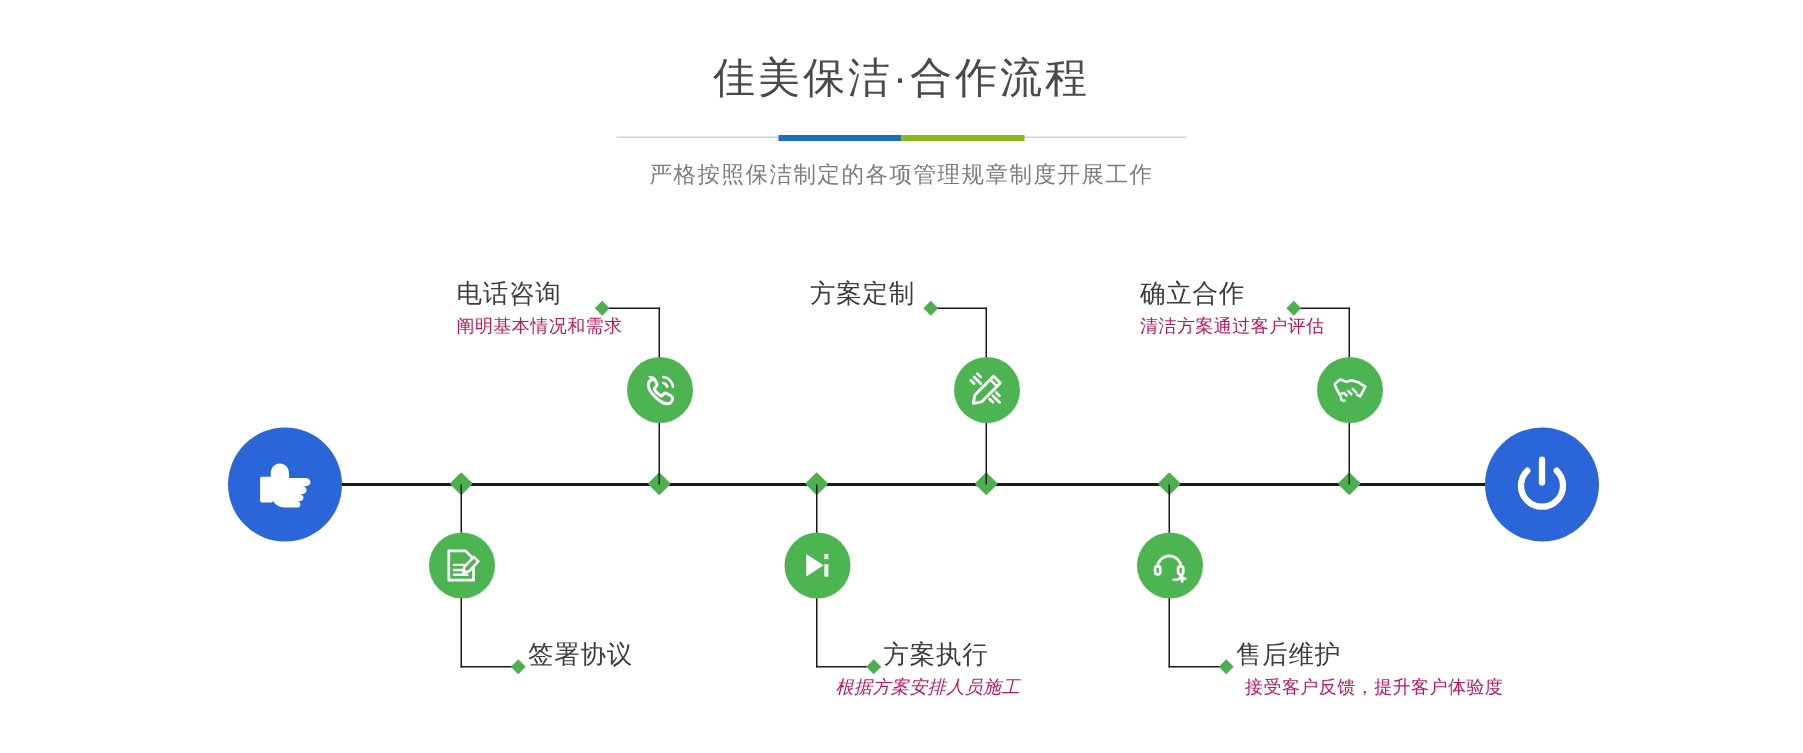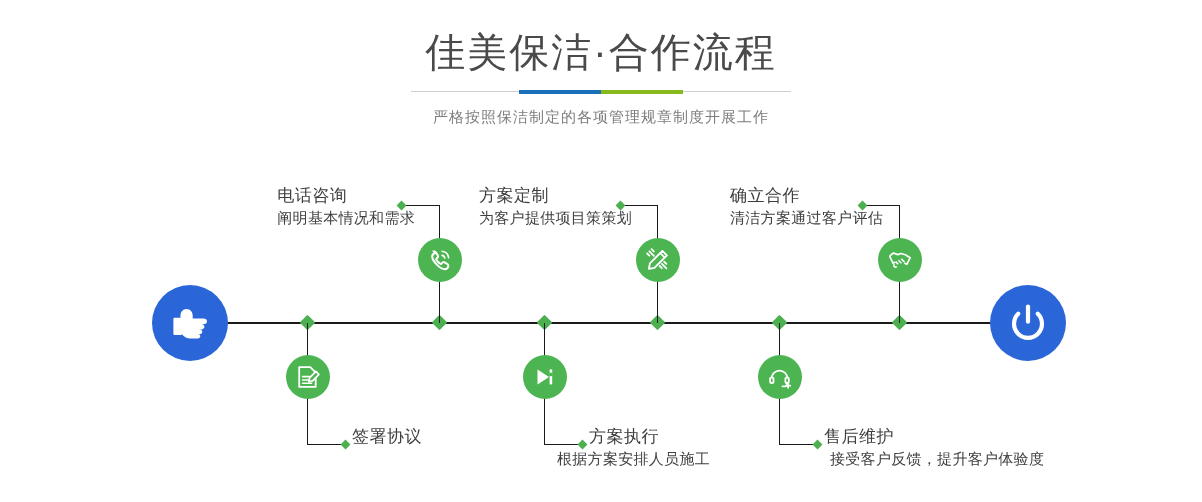--- a/index.html
+++ b/index.html
@@ -20,21 +20,21 @@
 
   
   .header {
     position: absolute;
     left: 0;
     top: 28px;
     width: 1202px;
     text-align: center;
   }
   .page-title {
-    font-size: 40px;
+    font-size: 28px;
     line-height: 48px;
     color: #4a4a4a;
     letter-spacing: 2px;
     font-weight: normal;
     margin: 0;
   }
   .divider {
     position: relative;
     width: 380px;
     height: 8px;
@@ -139,23 +139,23 @@
     position: absolute;
     white-space: nowrap;
   }
   .label .title {
     font-size: 17px;
     line-height: 22px;
     color: #3d3d3d;
     letter-spacing: 0.5px;
   }
   .label .desc {
-    font-size: 15px;
+    font-size: 12px;
     line-height: 21px;
-    color: #404040;
+    color: #be185d;
     letter-spacing: 0.3px;
   }
   .label.above { text-align: left; }
   .label.below { text-align: left; }
 
   .dot {
     position: absolute;
     width: 7px;
     height: 7px;
     background: #4caf50;
@@ -240,40 +240,39 @@
     <span>
       <svg width="26" height="26" viewBox="0 0 26 26">
         <path fill="#ffffff" d="M5.5 5.4 17 12.9 5.5 20.4z"></path>
         <rect fill="#ffffff" x="17.6" y="5.4" width="2.6" height="15"></rect>
         <circle fill="#4cb551" cx="18.9" cy="10.4" r="1.9"></circle>
       </svg>
     </span>
   </div>
   <div class="label below" style="left:589px; top:426px;">
     <div class="title">方案执行</div>
-    <div class="desc" style="margin-left:-32px;">根据方案安排人员施工</div>
+    <div class="desc" style="margin-left:-32px;font-style:italic;">根据方案安排人员施工</div>
   </div>
 
   <div class="diamond" style="left:652px; top:317px;"></div>
   <div class="vline" style="left:657px; top:205px; height:118px;"></div>
   <div class="hline" style="left:620px; top:205px; width:38px;"></div>
   <div class="dot" style="left:617px; top:202px;"></div>
   <div class="node-icon" style="left:636px; top:238px;">
     <span>
       <svg width="26" height="26" viewBox="0 0 26 26">
         <path fill="none" stroke="#ffffff" stroke-width="1.9" stroke-linejoin="round" d="m17.4 3.9 4.5 4.5L9.4 20.9l-5.5 1 1-5.5z"></path>
         <path fill="none" stroke="#ffffff" stroke-width="1.6" d="m15.2 6.1 4.5 4.5"></path>
         <path fill="none" stroke="#ffffff" stroke-width="1.8" stroke-linecap="round" d="M4.4 4.3 8.9 8.8M6.6 2.1l2.2 2.2M2.2 6.5l2.2 2.2"></path>
         <path fill="none" stroke="#ffffff" stroke-width="1.8" stroke-linecap="round" d="M16.9 16.8l4.5 4.5M19.1 14.6l2.2 2.2M14.7 19l2.2 2.2"></path>
       </svg>
     </span>
   </div>
   <div class="label above" style="right:592px; top:185px;">
     <div class="title">方案定制</div>
-    <div class="desc" style="margin-right:-22px;">为客户提供项目策策划</div>
   </div>
 
   <div class="diamond" style="left:774px; top:317px;"></div>
   <div class="vline" style="left:779px; top:323px; height:122px;"></div>
   <div class="hline" style="left:779px; top:444px; width:38px;"></div>
   <div class="dot" style="left:814px; top:441px;"></div>
   <div class="node-icon" style="left:758px; top:355px;">
     <span>
       <svg width="26" height="26" viewBox="0 0 26 26">
         <path fill="none" stroke="#ffffff" stroke-width="1.8" d="M4.6 14.5a7.9 7.9 0 1 1 15.8 0"></path>

